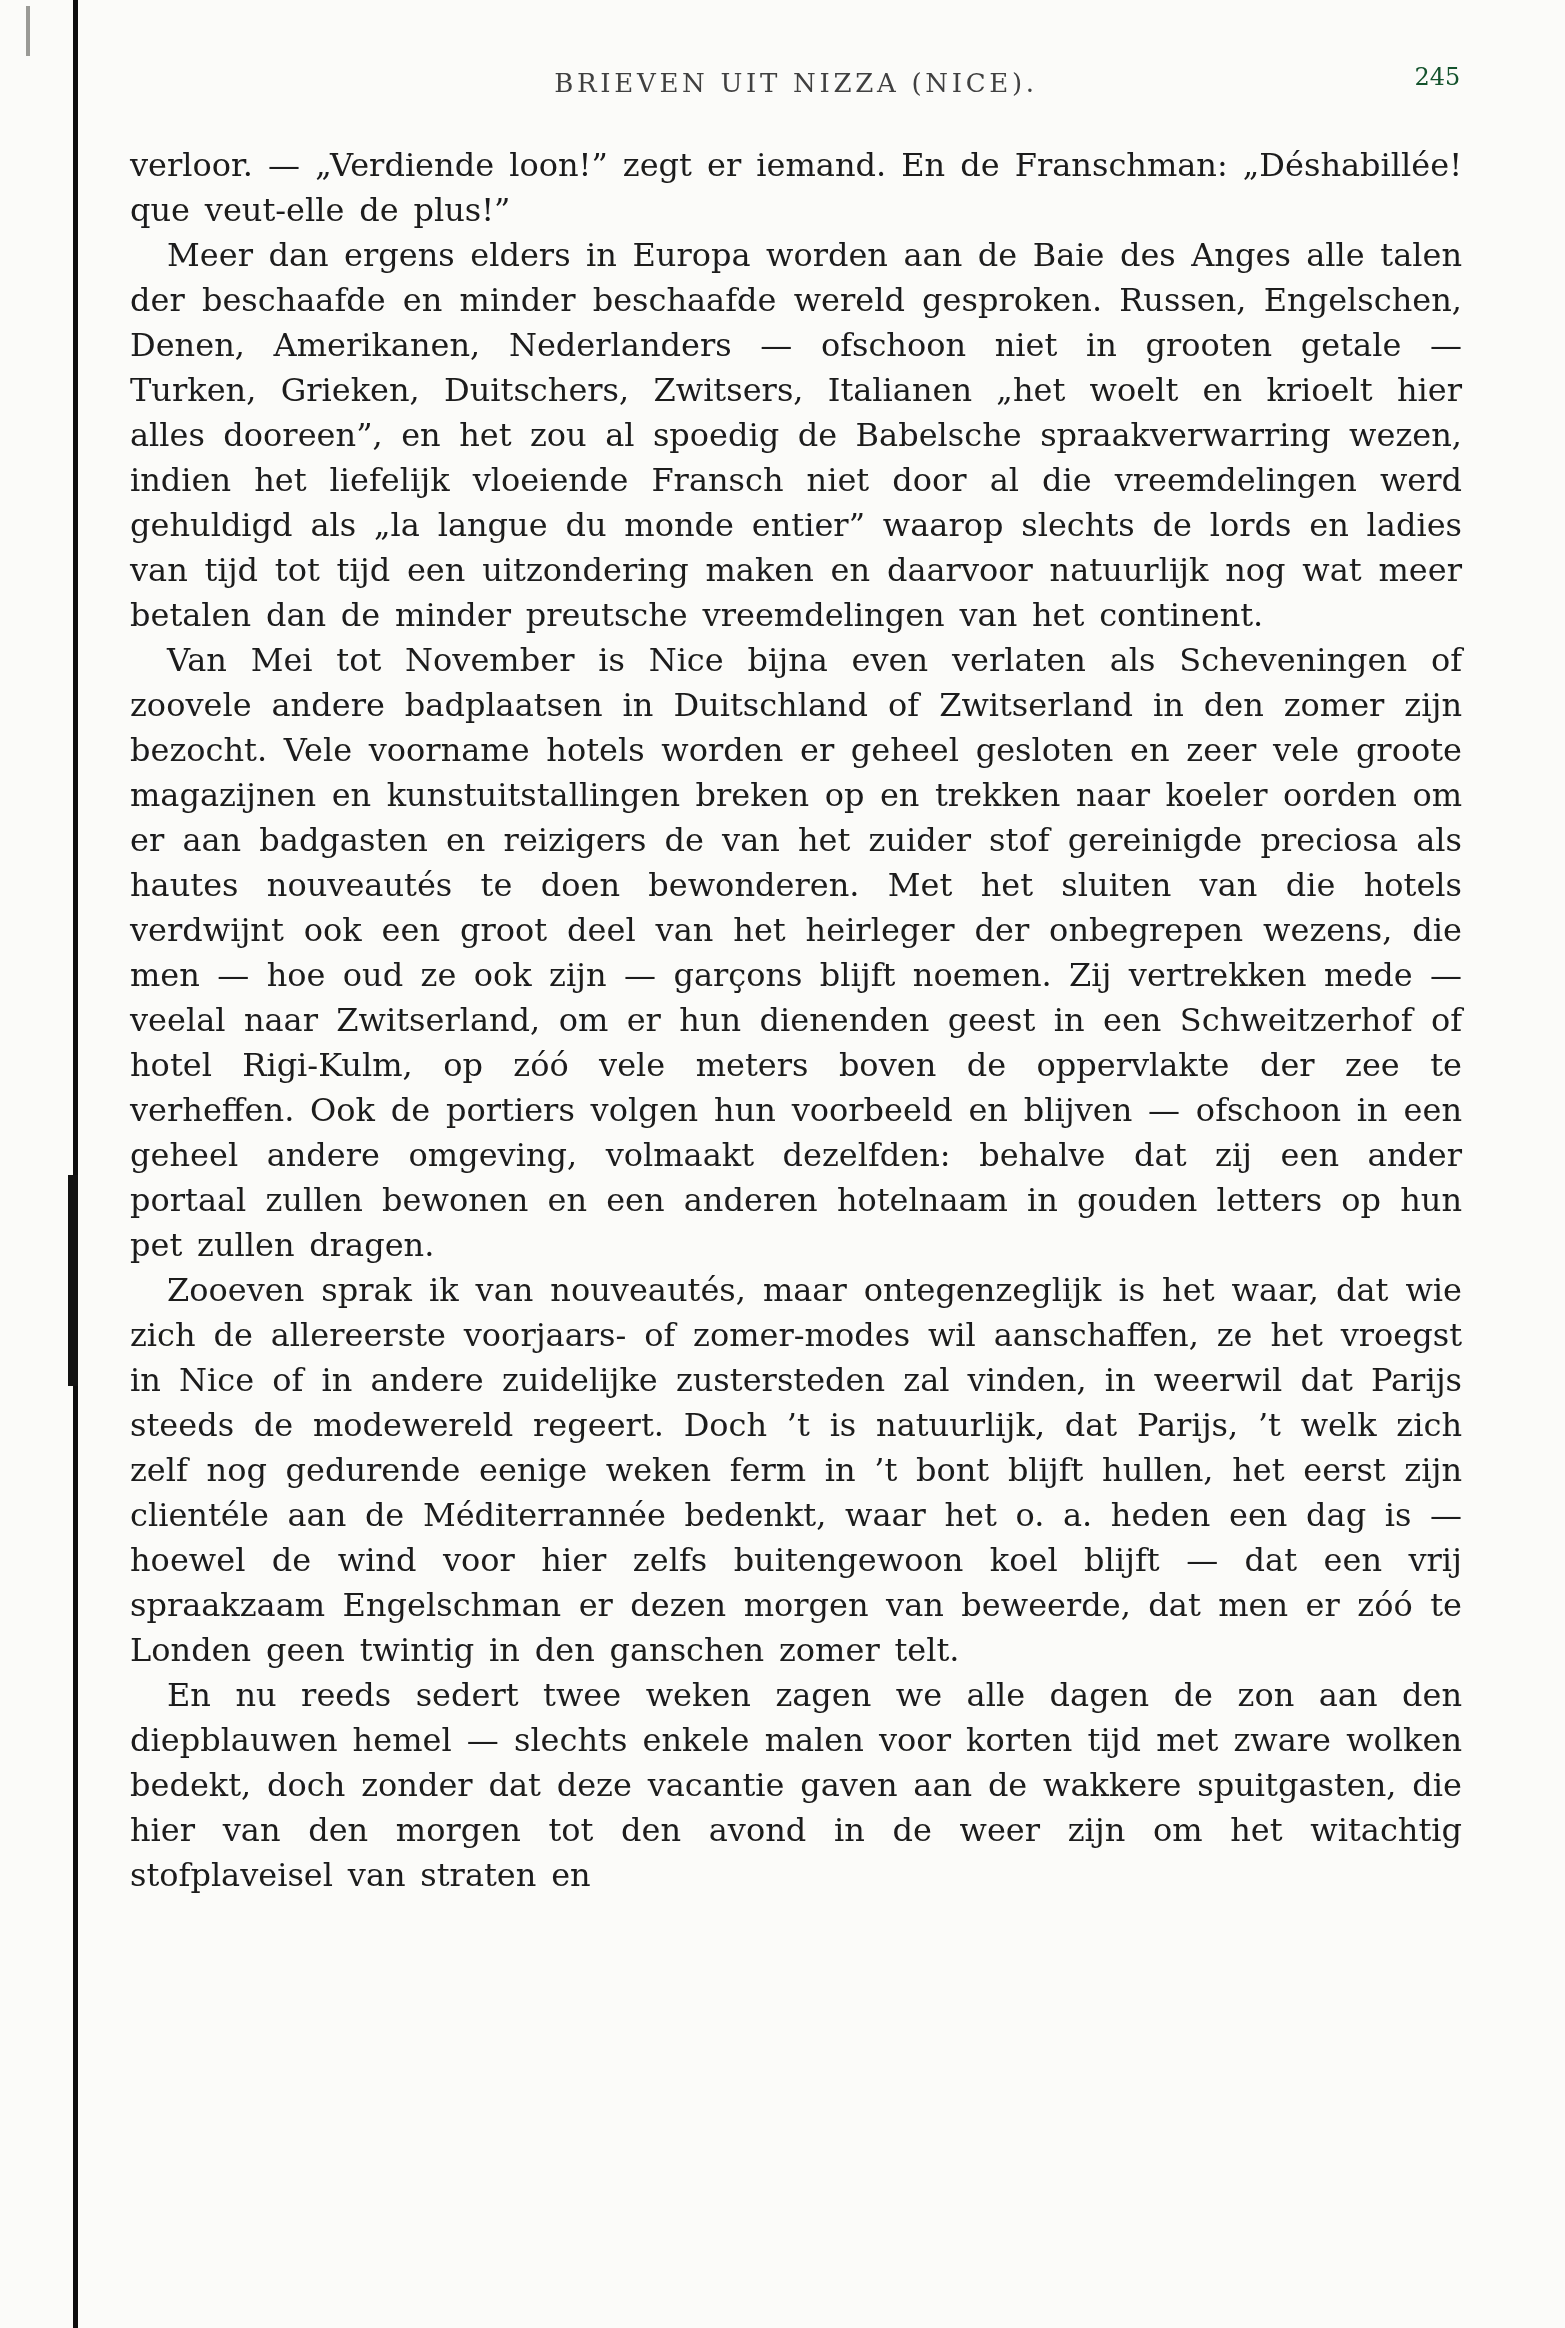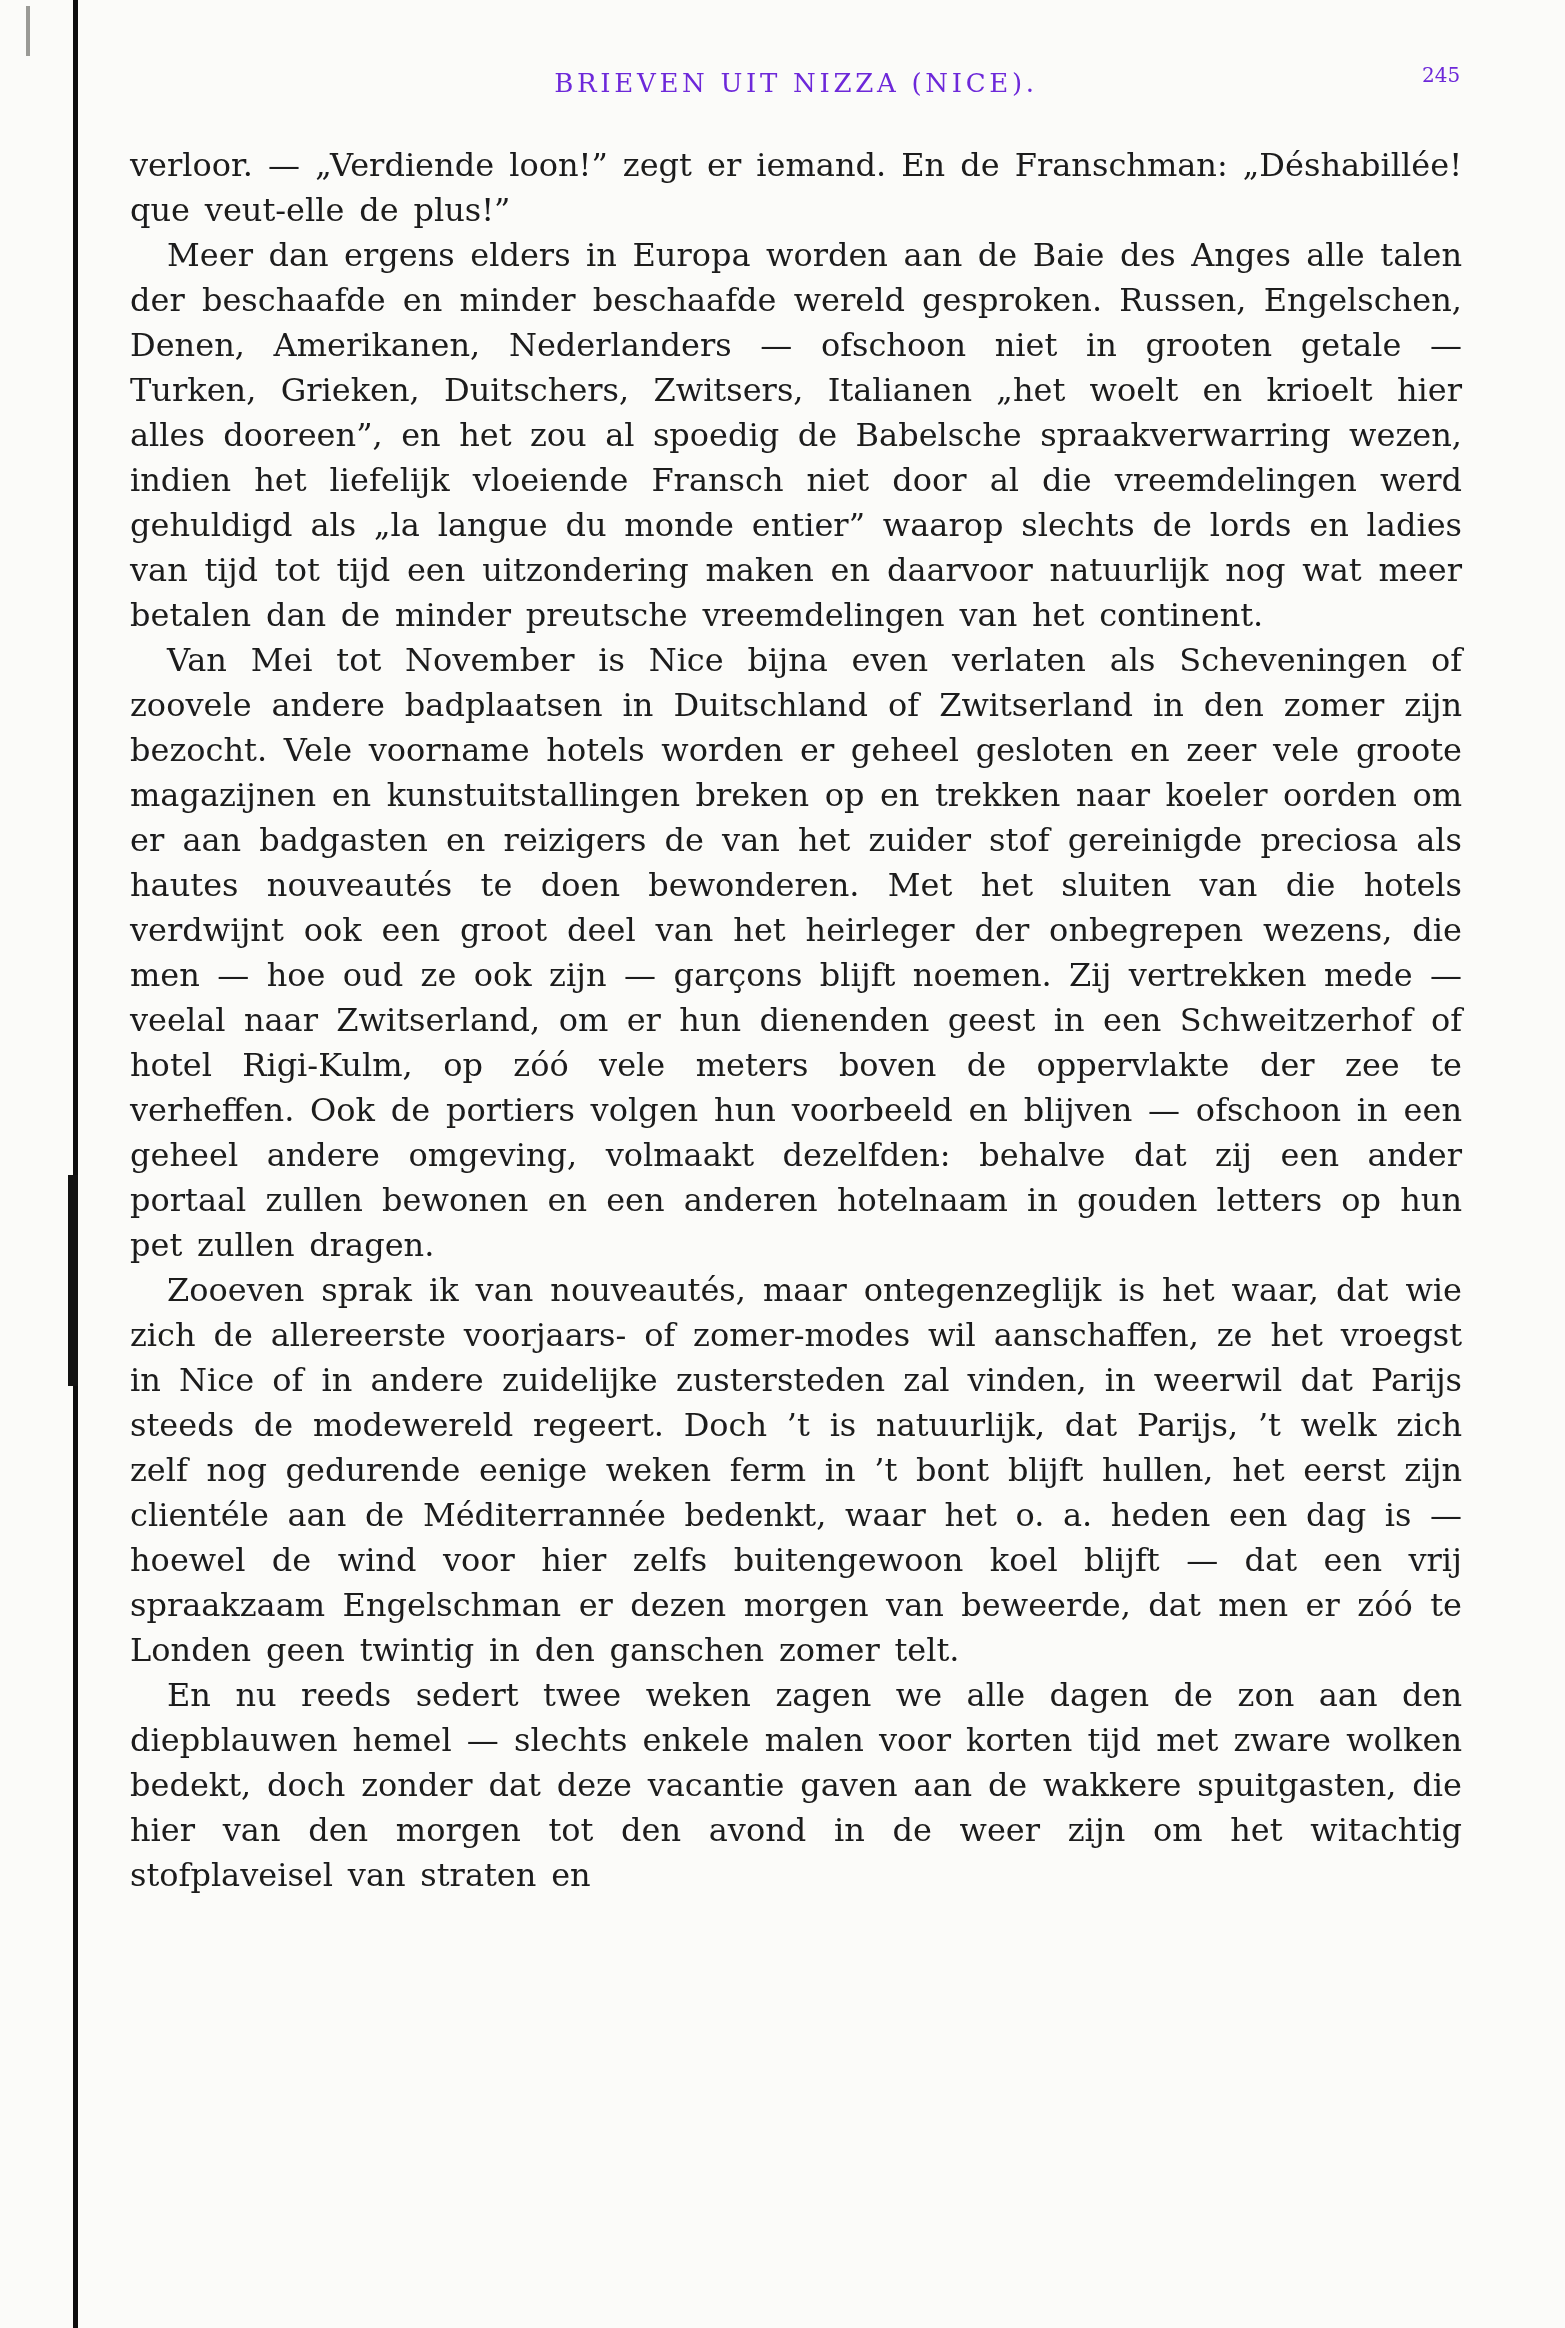--- a/index.html
+++ b/index.html
@@ -53,29 +53,29 @@
     height: 44px;
     margin-bottom: 31px;
   }
   .running-title {
     position: absolute;
     left: 0;
     right: 0;
     text-align: center;
     font-size: 26px;
     letter-spacing: 3.7px;
-    color: #6d28d9;
+    color: #404040;
     white-space: nowrap;
   }
   .page-number {
     position: absolute;
     right: 1.8px;
     top: -5.5px;
-    font-size: 20px;
-    color: #6d28d9;
+    font-size: 24px;
+    color: #14532d;
   }
   .body p {
     margin: 0;
     font-size: 32px;
     line-height: 45px;
     text-align: justify;
     word-spacing: 4.6px;
     text-indent: 37px;
   }
   .body p.continuation {

